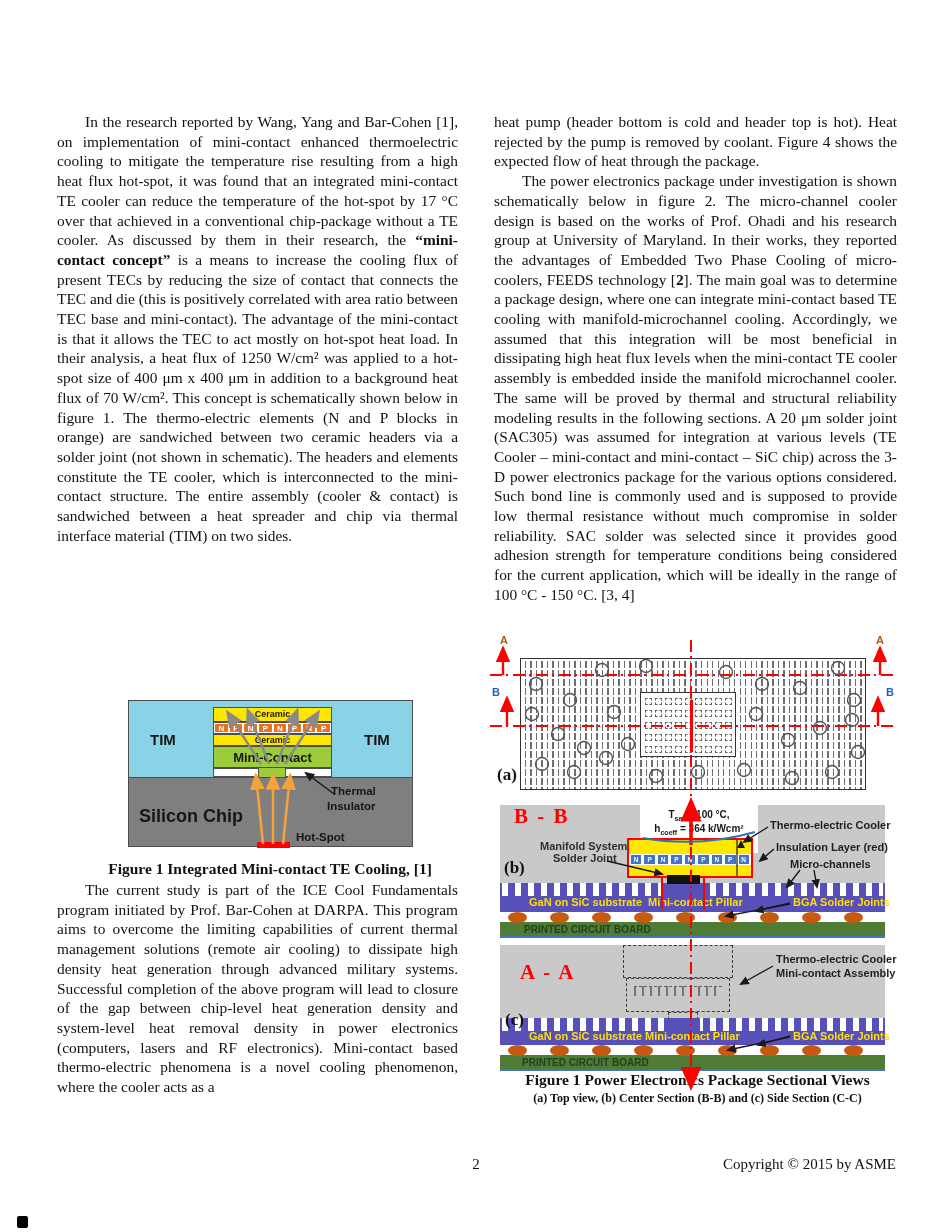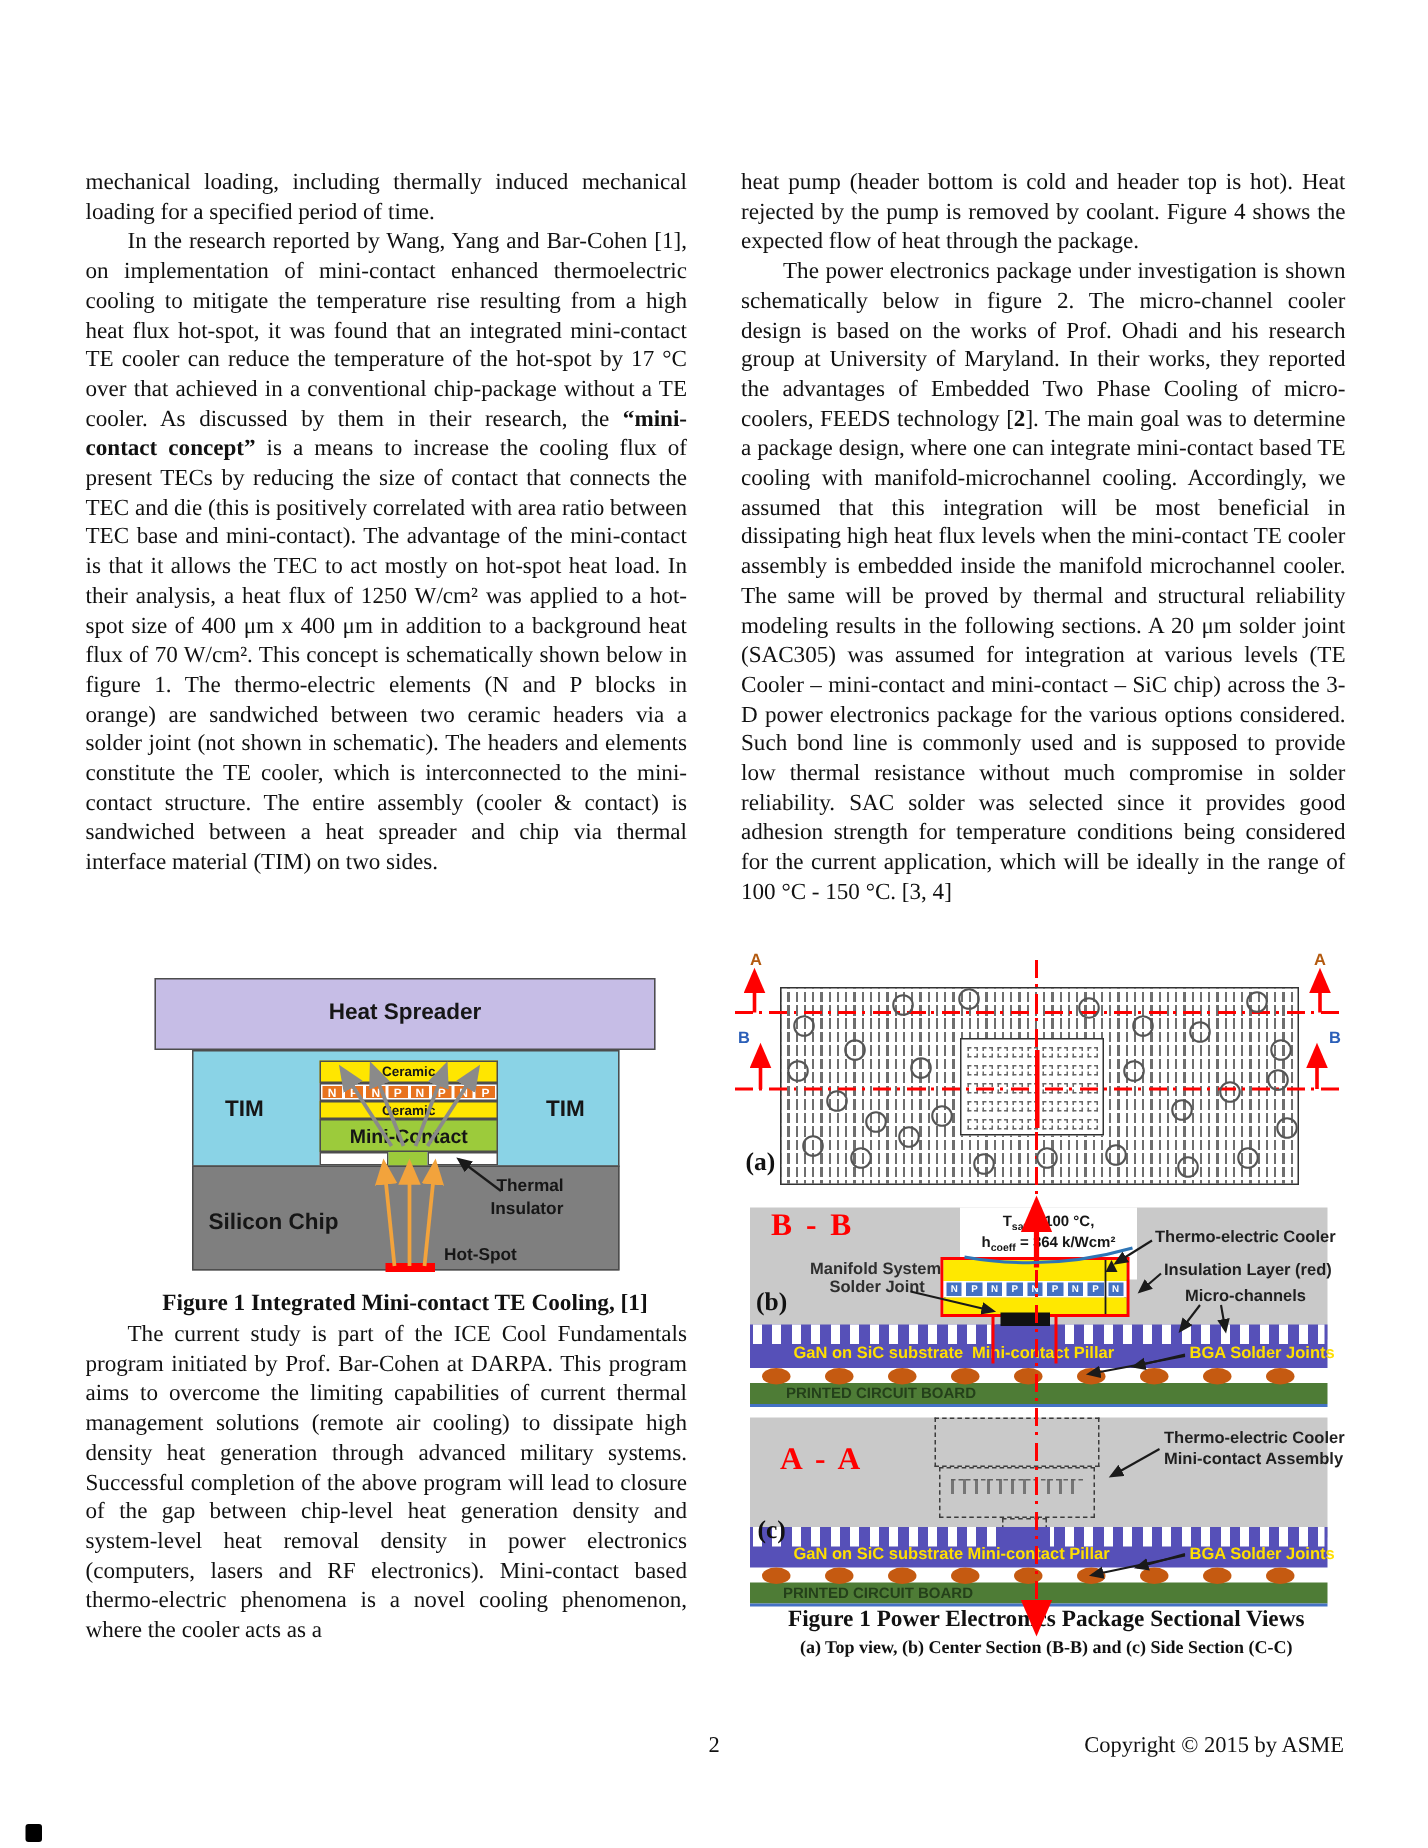--- a/index.html
+++ b/index.html
@@ -28,36 +28,32 @@
   .nprow span{flex:1;color:#fff;font-family:"Liberation Sans",sans-serif;font-weight:bold;text-align:center;}
   .dashedbox{position:absolute;box-sizing:border-box;border:1.6px dashed #3c3c3c;}
   .ylab{position:absolute;font-family:"Liberation Sans",sans-serif;font-weight:bold;font-size:11px;white-space:nowrap;}
 </style>
 </head>
 <body>
 
 <div class="page">
 
   <div class="abs coltext" style="left:57px;top:112px;width:401px;height:536px;">
-    <p><span>mechanical loading, including thermally induced mechanical loading for a specified period of time.</span></p>
     <p class="indent"><span>In the research reported by Wang, Yang and Bar-Cohen [1], on implementation of mini-contact enhanced thermoelectric cooling to mitigate the temperature rise resulting from a high heat flux hot-spot, it was found that an integrated mini-contact TE cooler can reduce the temperature of the hot-spot by 17 °C over that achieved in a conventional chip-package without a TE cooler. As discussed by them in their research, the </span><b>“mini-contact concept”</b><span> is a means to increase the cooling flux of present TECs by reducing the size of contact that connects the TEC and die (this is positively correlated with area ratio between TEC base and mini-contact). The advantage of the mini-contact is that it allows the TEC to act mostly on hot-spot heat load. In their analysis, a heat flux of 1250 W/cm² was applied to a hot-spot size of 400 μm x 400 μm in addition to a background heat flux of 70 W/cm². This concept is schematically shown below in figure 1. The thermo-electric elements (N and P blocks in orange) are sandwiched between two ceramic headers via a solder joint (not shown in schematic). The headers and elements constitute the TE cooler, which is interconnected to the mini-contact structure. The entire assembly (cooler &amp; contact) is sandwiched between a heat spreader and chip via thermal interface material (TIM) on two sides.</span></p>
   </div>
 
   <div class="abs coltext" style="left:57px;top:880px;width:401px;height:230px;">
     <p class="indent"><span>The current study is part of the ICE Cool Fundamentals program initiated by Prof. Bar-Cohen at DARPA. This program aims to overcome the limiting capabilities of current thermal management solutions (remote air cooling) to dissipate high density heat generation through advanced military systems. Successful completion of the above program will lead to closure of the gap between chip-level heat generation density and system-level heat removal density in power electronics (computers, lasers and RF electronics). Mini-contact based thermo-electric phenomena is a novel cooling phenomenon, where the cooler acts as a</span></p>
   </div>
 
   <div class="abs coltext" style="left:494px;top:112px;width:403px;height:528px;">
     <p><span>heat pump (header bottom is cold and header top is hot). Heat rejected by the pump is removed by coolant. Figure 4 shows the expected flow of heat through the package.</span></p>
     <p class="indent"><span>The power electronics package under investigation is shown schematically below in figure 2. The micro-channel cooler design is based on the works of Prof. Ohadi and his research group at University of Maryland. In their works, they reported the advantages of Embedded Two Phase Cooling of micro-coolers, FEEDS technology [</span><b>2</b><span>]. The main goal was to determine a package design, where one can integrate mini-contact based TE cooling with manifold-microchannel cooling. Accordingly, we assumed that this integration will be most beneficial in dissipating high heat flux levels when the mini-contact TE cooler assembly is embedded inside the manifold microchannel cooler. The same will be proved by thermal and structural reliability modeling results in the following sections. A 20 μm solder joint (SAC305) was assumed for integration at various levels (TE Cooler – mini-contact and mini-contact – SiC chip) across the 3-D power electronics package for the various options considered. Such bond line is commonly used and is supposed to provide low thermal resistance without much compromise in solder reliability. SAC solder was selected since it provides good adhesion strength for temperature conditions being considered for the current application, which will be ideally in the range of 100 °C - 150 °C. [3, 4]</span></p>
   </div>
 
-  <div class="blk" style="left:103px;top:652px;width:334px;height:48px;background:#c6bde6;">
-    <div class="flab" style="position:absolute;left:0;right:0;top:13px;text-align:center;font-size:15px;">Heat Spreader</div>
-  </div>
   <div class="blk" style="left:128px;top:700px;width:285px;height:78px;background:#8ad3e6;"></div>
   <div class="flab abs" style="left:150px;top:731px;font-size:15px;">TIM</div>
   <div class="flab abs" style="left:364px;top:731px;font-size:15px;">TIM</div>
 
   <div class="blk" style="left:213px;top:707px;width:119px;height:15px;background:#ffe600;">
     <div class="flab" style="position:absolute;left:0;right:0;top:1px;text-align:center;font-size:9px;">Ceramic</div>
   </div>
   <div class="abs nprow" style="left:213px;top:722px;width:119px;height:12px;background:#fff;border:1px solid #4d4d4d;box-sizing:border-box;padding:1px;">
       <span style="background:#e8731e;font-size:8px;line-height:9px;">N</span>
       <span style="background:#e8731e;font-size:8px;line-height:9px;">P</span>
@@ -72,21 +68,21 @@
     <div class="flab" style="position:absolute;left:0;right:0;top:0;text-align:center;font-size:9px;">Ceramic</div>
   </div>
   <div class="blk" style="left:213px;top:746px;width:119px;height:22px;background:#9ccb3b;">
     <div class="flab" style="position:absolute;left:0;right:0;top:3px;text-align:center;font-size:13px;">Mini-Contact</div>
   </div>
   <div class="blk" style="left:213px;top:768px;width:46px;height:9px;background:#fff;"></div>
   <div class="abs" style="left:259px;top:768px;width:26px;height:10px;background:#9ccb3b;"></div>
   <div class="blk" style="left:285px;top:768px;width:47px;height:9px;background:#fff;"></div>
 
   <div class="blk" style="left:128px;top:777px;width:285px;height:70px;background:#7f7f7f;">
-    <div class="flab" style="position:absolute;left:10px;top:28px;font-size:15px;">Silicon Chip</div>
+    <div class="flab" style="position:absolute;left:10px;top:28px;font-size:18px;">Silicon Chip</div>
   </div>
   <div class="abs" style="left:257px;top:842px;width:33px;height:6px;background:#ff0000;"></div>
   <div class="flab abs" style="left:296px;top:831px;font-size:11.5px;">Hot-Spot</div>
   <div class="flab abs" style="left:331px;top:785px;font-size:11.5px;">Thermal</div>
   <div class="flab abs" style="left:327px;top:800px;font-size:11.5px;">Insulator</div>
 
   <div class="abs cap" style="left:100px;top:860px;width:340px;font-size:15.5px;">Figure 1 Integrated Mini-contact TE Cooling, [1]</div>
 
   <div class="abs hatch" style="left:520px;top:658px;width:346px;height:132px;border:1.6px solid #333;box-sizing:border-box;z-index:1;"></div>
   <div class="abs" style="left:640px;top:692px;width:96px;height:65px;background:#fff;border:1px solid #333;box-sizing:border-box;z-index:2;">

